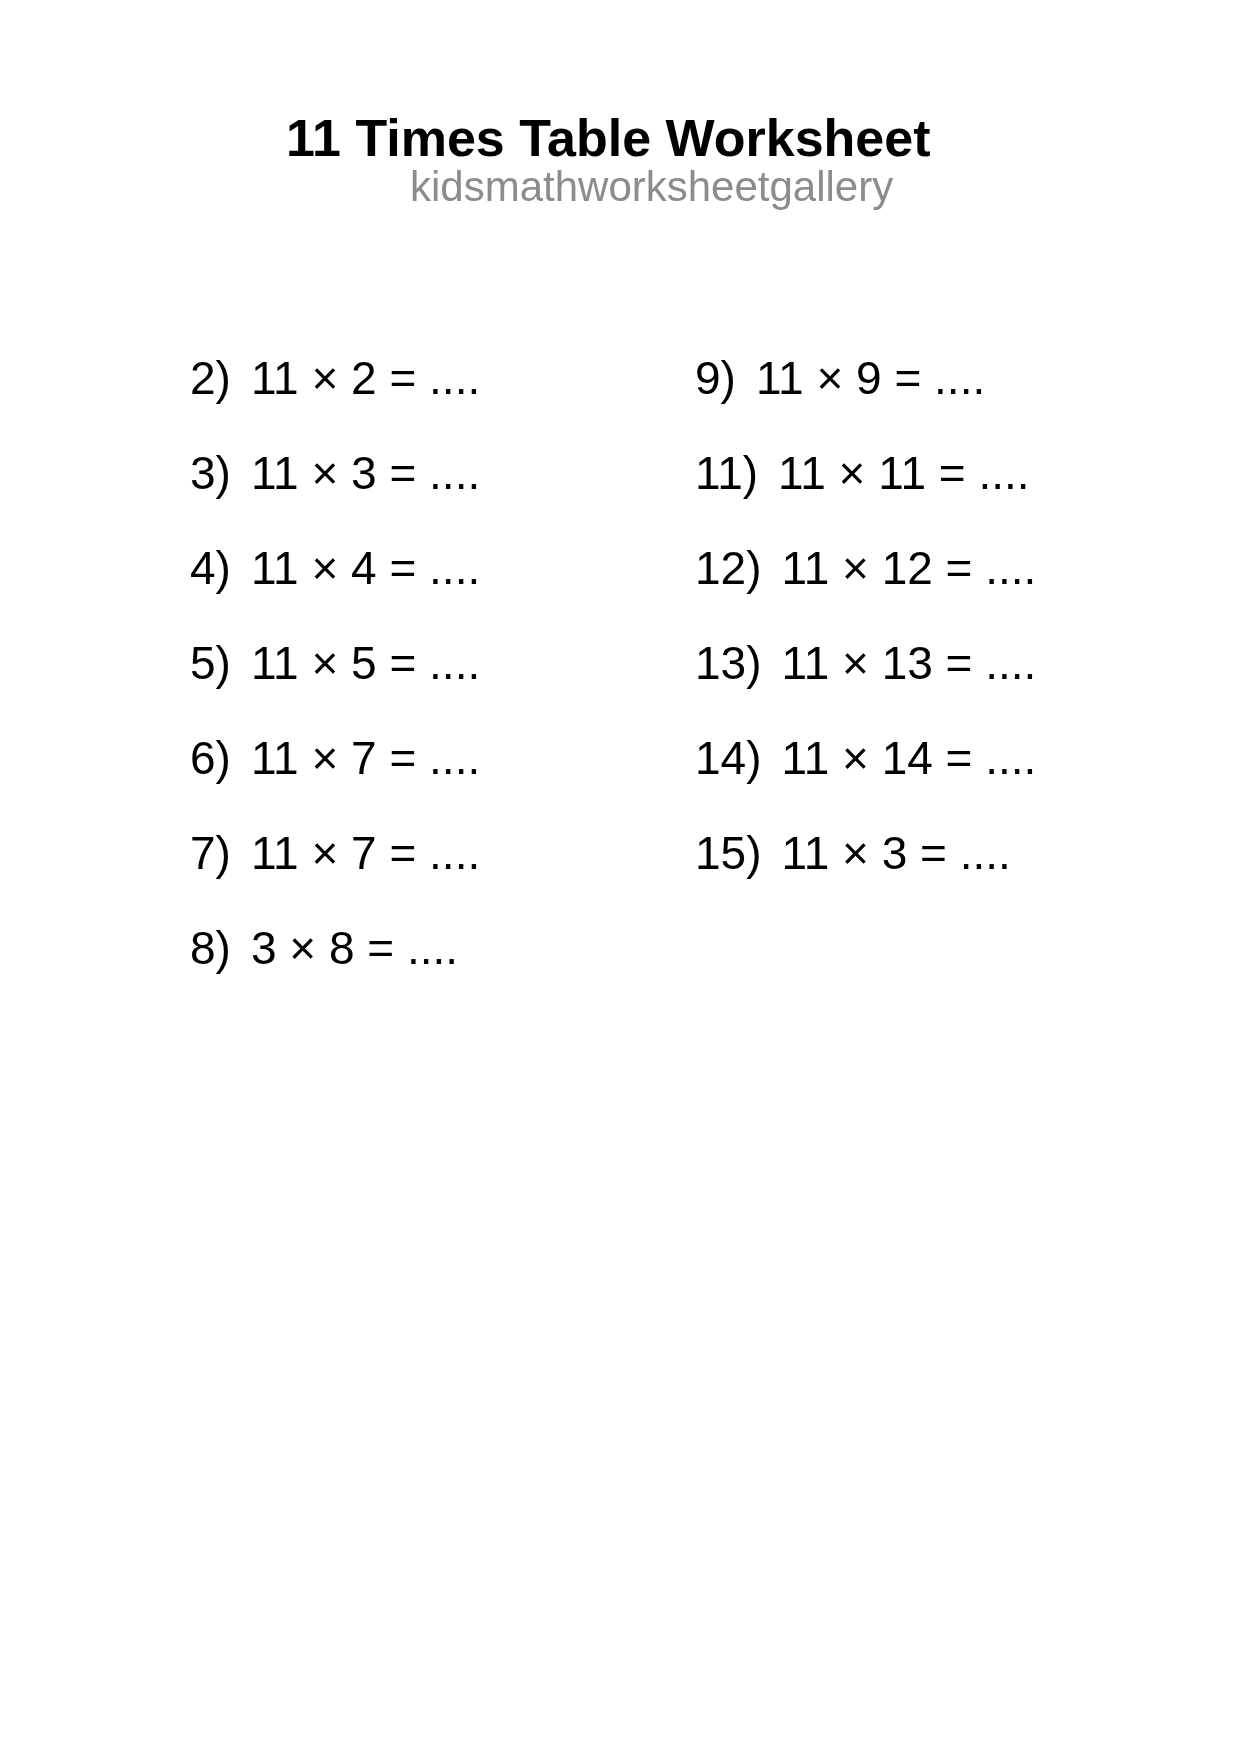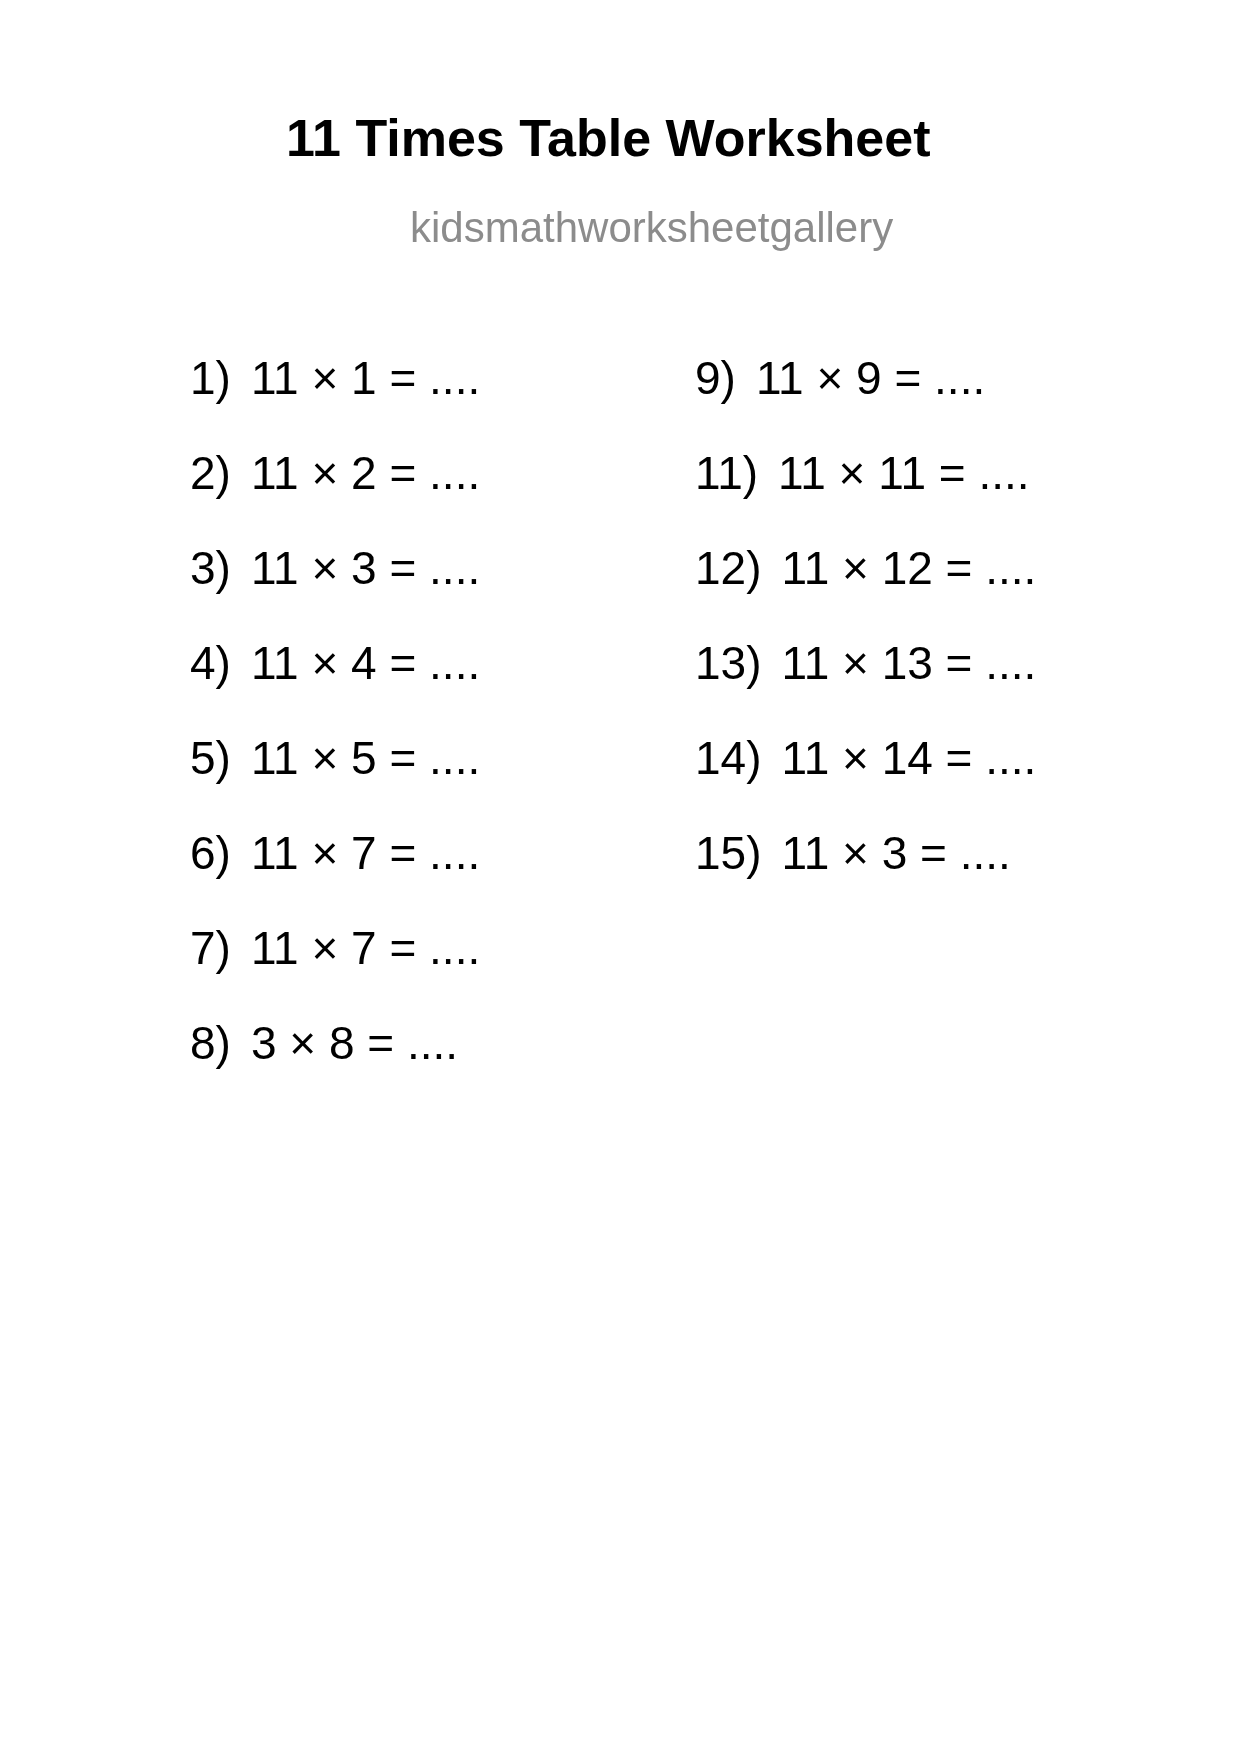--- a/index.html
+++ b/index.html
@@ -30,21 +30,20 @@
     white-space: nowrap;
   }
   .subtitle {
     position: absolute;
     left: 410px;
     top: 166px;
     font-size: 42px;
     line-height: 1;
     color: #8c8c8c;
     white-space: nowrap;
-    margin-top: 41px;
   }
   .col {
     position: absolute;
     top: 331px;
   }
   .col-left  { left: 190px; }
   .col-right { left: 695px; }
   .item {
     height: 95px;
     line-height: 95px;
@@ -61,23 +60,20 @@
 </style>
 </head>
 <body>
 
 <div class="sheet">
 
   <h1 class="title">11 Times Table Worksheet</h1>
   <div class="subtitle">kidsmathworksheetgallery</div>
 
   <div class="col col-left">
-    <div class="item">
-      <span class="num">1)</span><span class="expr">11 × 1 = ....</span>
-    </div>
     <div class="item">
       <span class="num">2)</span><span class="expr">11 × 2 = ....</span>
     </div>
     <div class="item">
       <span class="num">3)</span><span class="expr">11 × 3 = ....</span>
     </div>
     <div class="item">
       <span class="num">4)</span><span class="expr">11 × 4 = ....</span>
     </div>
     <div class="item">

